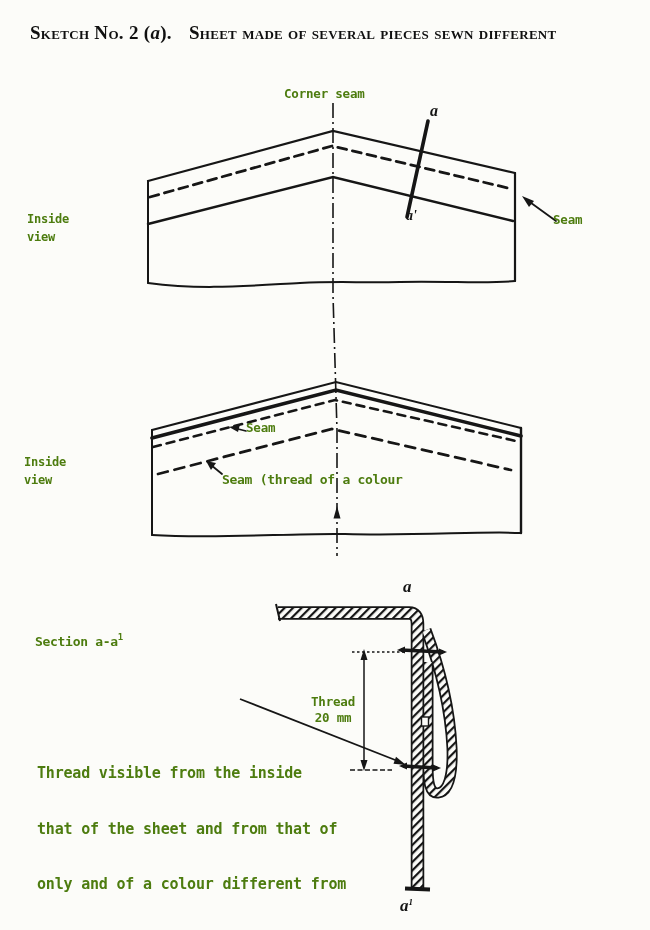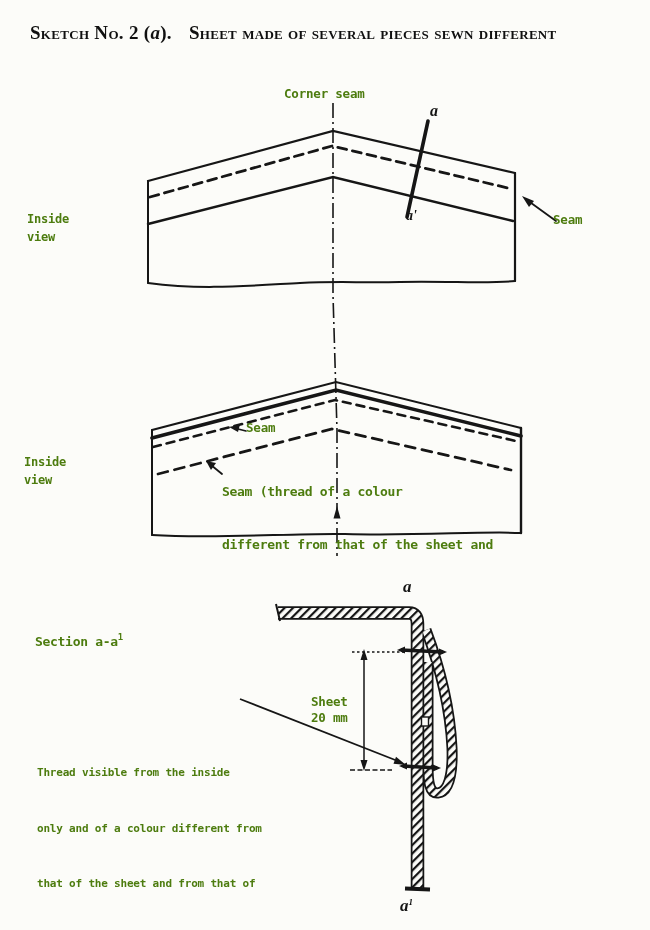--- a/index.html
+++ b/index.html
@@ -3,21 +3,21 @@
 <meta charset="utf-8">
 <style>
   html,body{margin:0;padding:0;}
   body{
     width:650px;height:930px;position:relative;overflow:hidden;
     background:#fcfcf9;
     font-family:"DejaVu Sans Mono","Liberation Mono",monospace;
     color:#151515;
   }
   .lbl{position:absolute;font-weight:700;white-space:pre;color:#4d7c0f;}
-  .mono11{font-size:11px;line-height:18.5px;letter-spacing:-0.2px;}
+  .mono11{font-size:15px;line-height:18.5px;letter-spacing:-0.2px;}
   .mono12{font-size:12px;line-height:18px;letter-spacing:-0.2px;}
   .mono125{font-size:12.5px;line-height:15.5px;letter-spacing:-0.2px;}
   .mono13{font-size:13px;line-height:17.5px;letter-spacing:-0.3px;}
   .title{
     position:absolute;left:30px;top:22px;width:610px;
     font-family:"Liberation Serif","DejaVu Serif",serif;
     font-weight:700;font-size:19px;letter-spacing:.3px;color:#101010;
     white-space:nowrap;
   }
   .sc{font-variant:small-caps;}
@@ -111,27 +111,26 @@
 </div>
 
 <div class="lbl mono125" style="left:284px;top:86px;">Corner seam</div>
 <div class="lbl mono12" style="left:27px;top:210px;"><div>Inside</div><div>view</div></div>
 <div class="hand" style="left:430px;top:102px;font-size:16px;">a</div>
 <div class="hand" style="left:406px;top:208px;font-size:14px;">a'</div>
 <div class="lbl mono125" style="left:553px;top:212px;">Seam</div>
 
 <div class="lbl mono12" style="left:24px;top:453px;"><div>Inside</div><div>view</div></div>
 <div class="lbl mono125" style="left:246px;top:420px;">Seam</div>
-<div class="lbl mono13" style="left:222px;top:448px;">
+<div class="lbl mono13" style="left:222px;top:436px;">
   <div>Seam (thread of a colour</div>
-  <div>different from that of the sheet and</div>
 </div>
 
 <div class="lbl mono13" style="left:35px;top:629px;text-align:center;"><span>Section a-a</span><sup>1</sup></div>
 <div class="hand" style="left:403px;top:577px;font-size:17px;">a</div>
 <div class="hand" style="left:400px;top:896px;font-size:17px;"><span>a</span><sup>1</sup></div>
-<div class="lbl mono125" style="left:311px;top:694px;text-align:center;"><div>Sheet</div><div>20 mm</div></div>
+<div class="lbl mono125" style="left:311px;top:694px;text-align:center;"><div>Thread</div><div>20 mm</div></div>
 <div class="lbl mono11" style="left:37px;top:727px;">
   <div>Thread visible from the inside</div>
+  <div>that of the sheet and from that of</div>
   <div>only and of a colour different from</div>
-  <div>that of the sheet and from that of</div>
   
 </div>
 
 </body></html>

